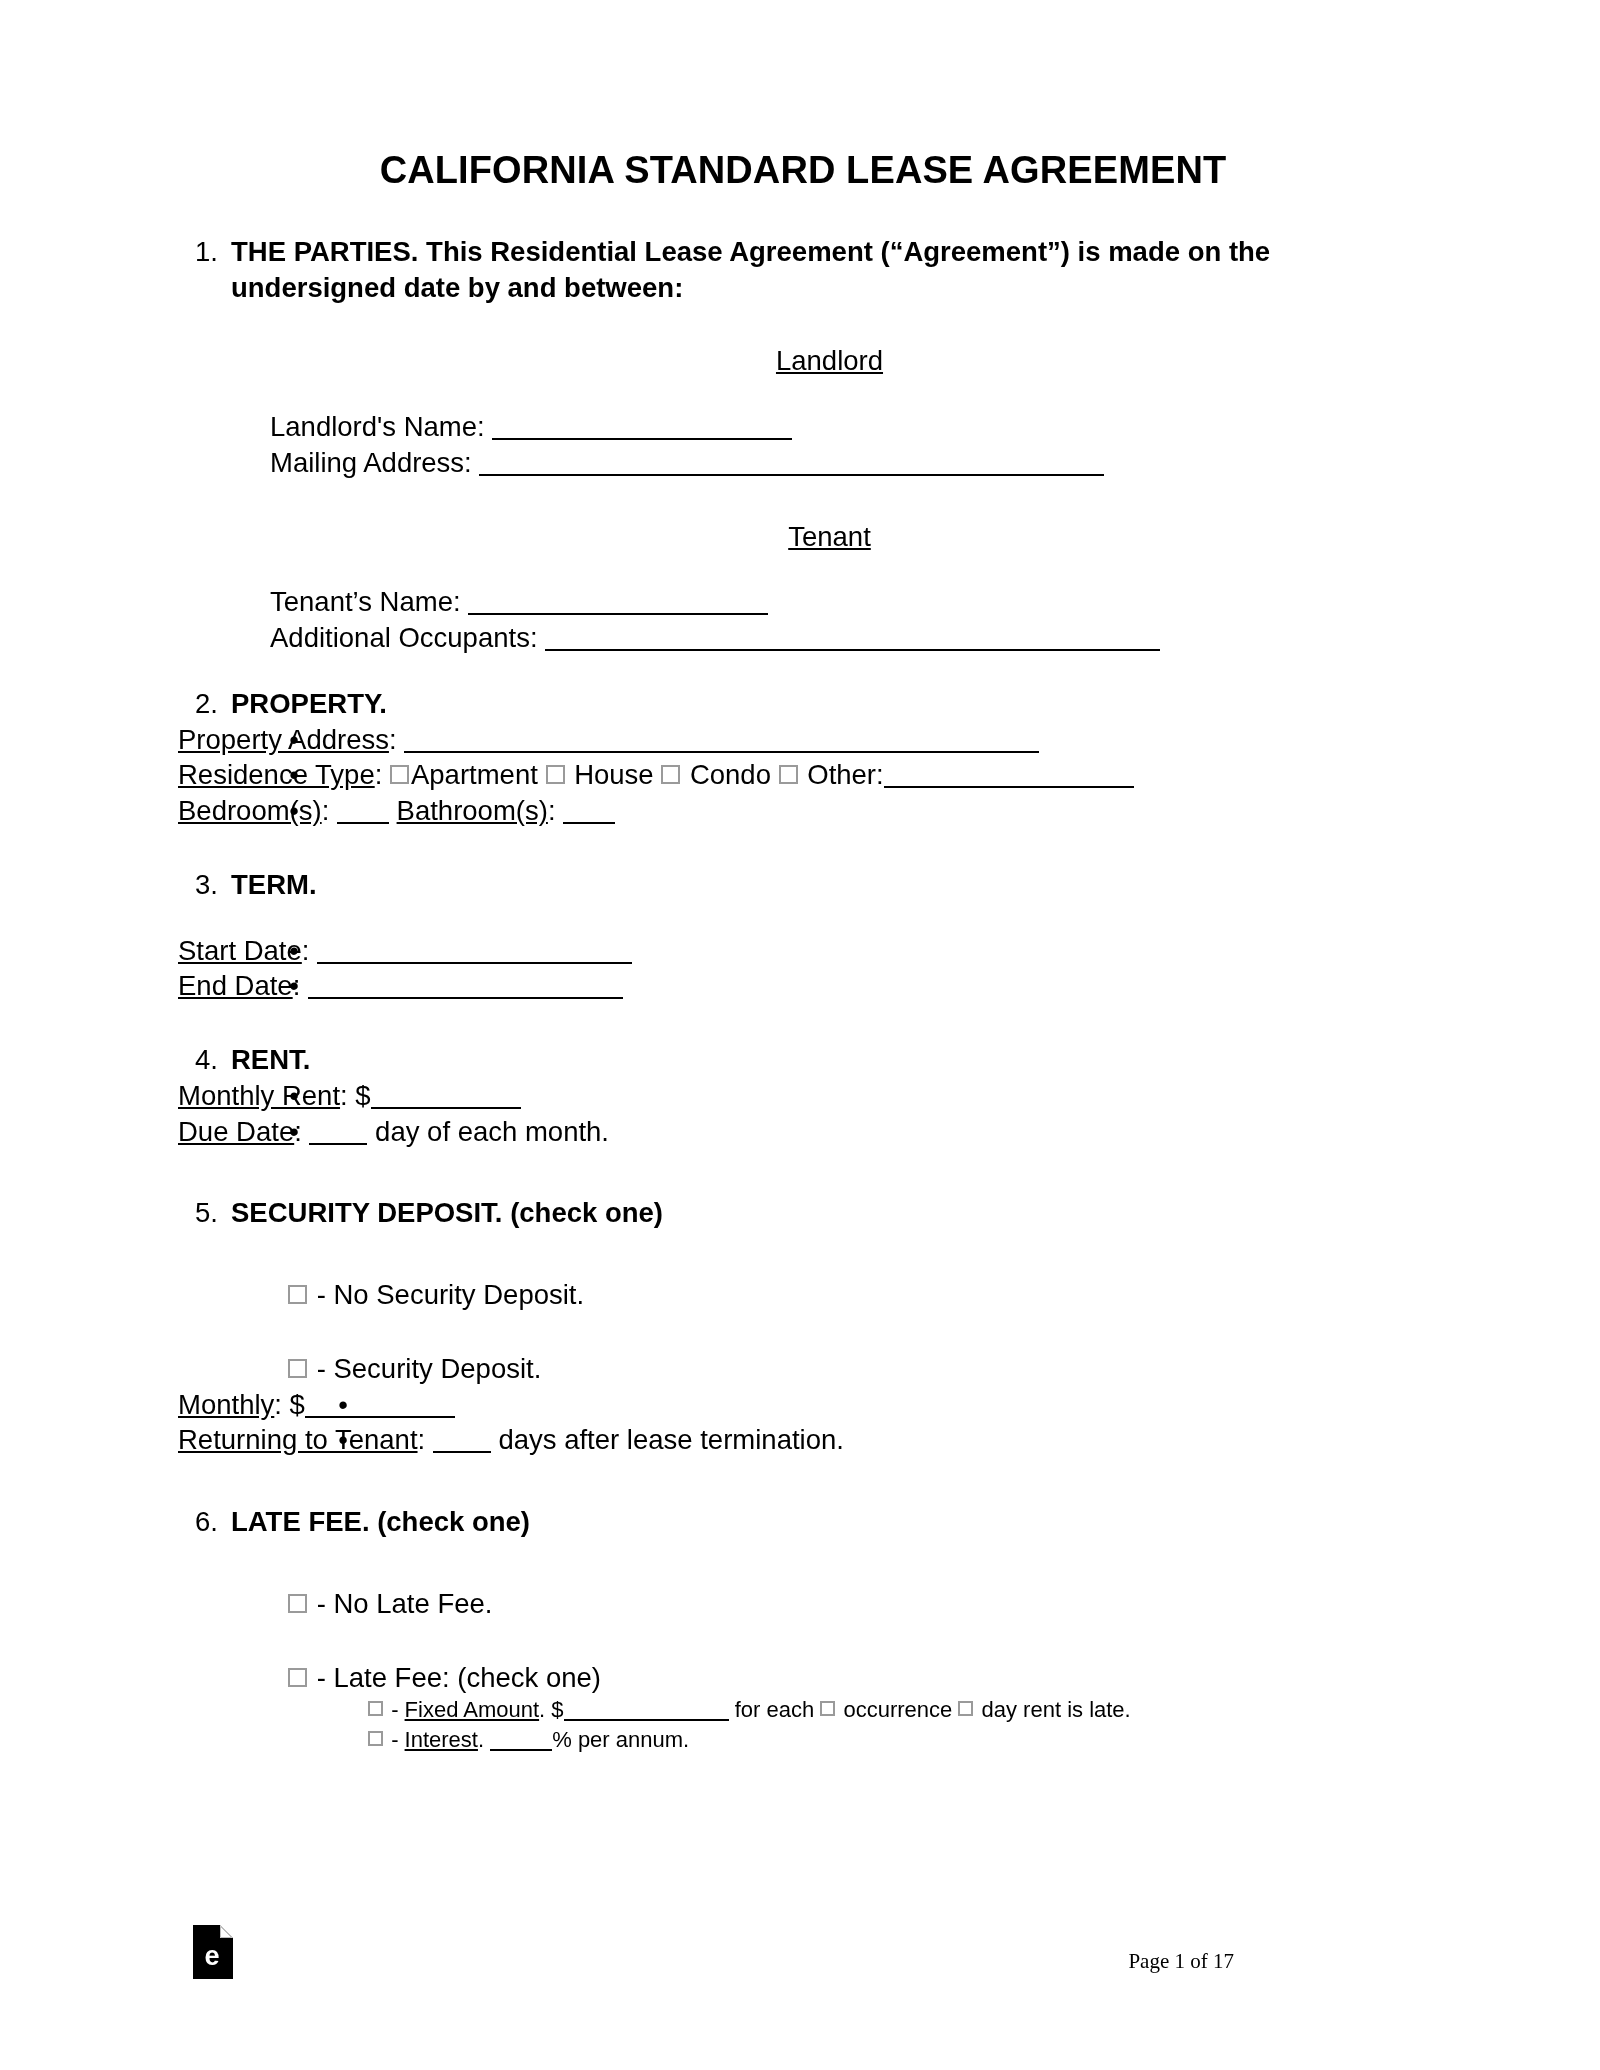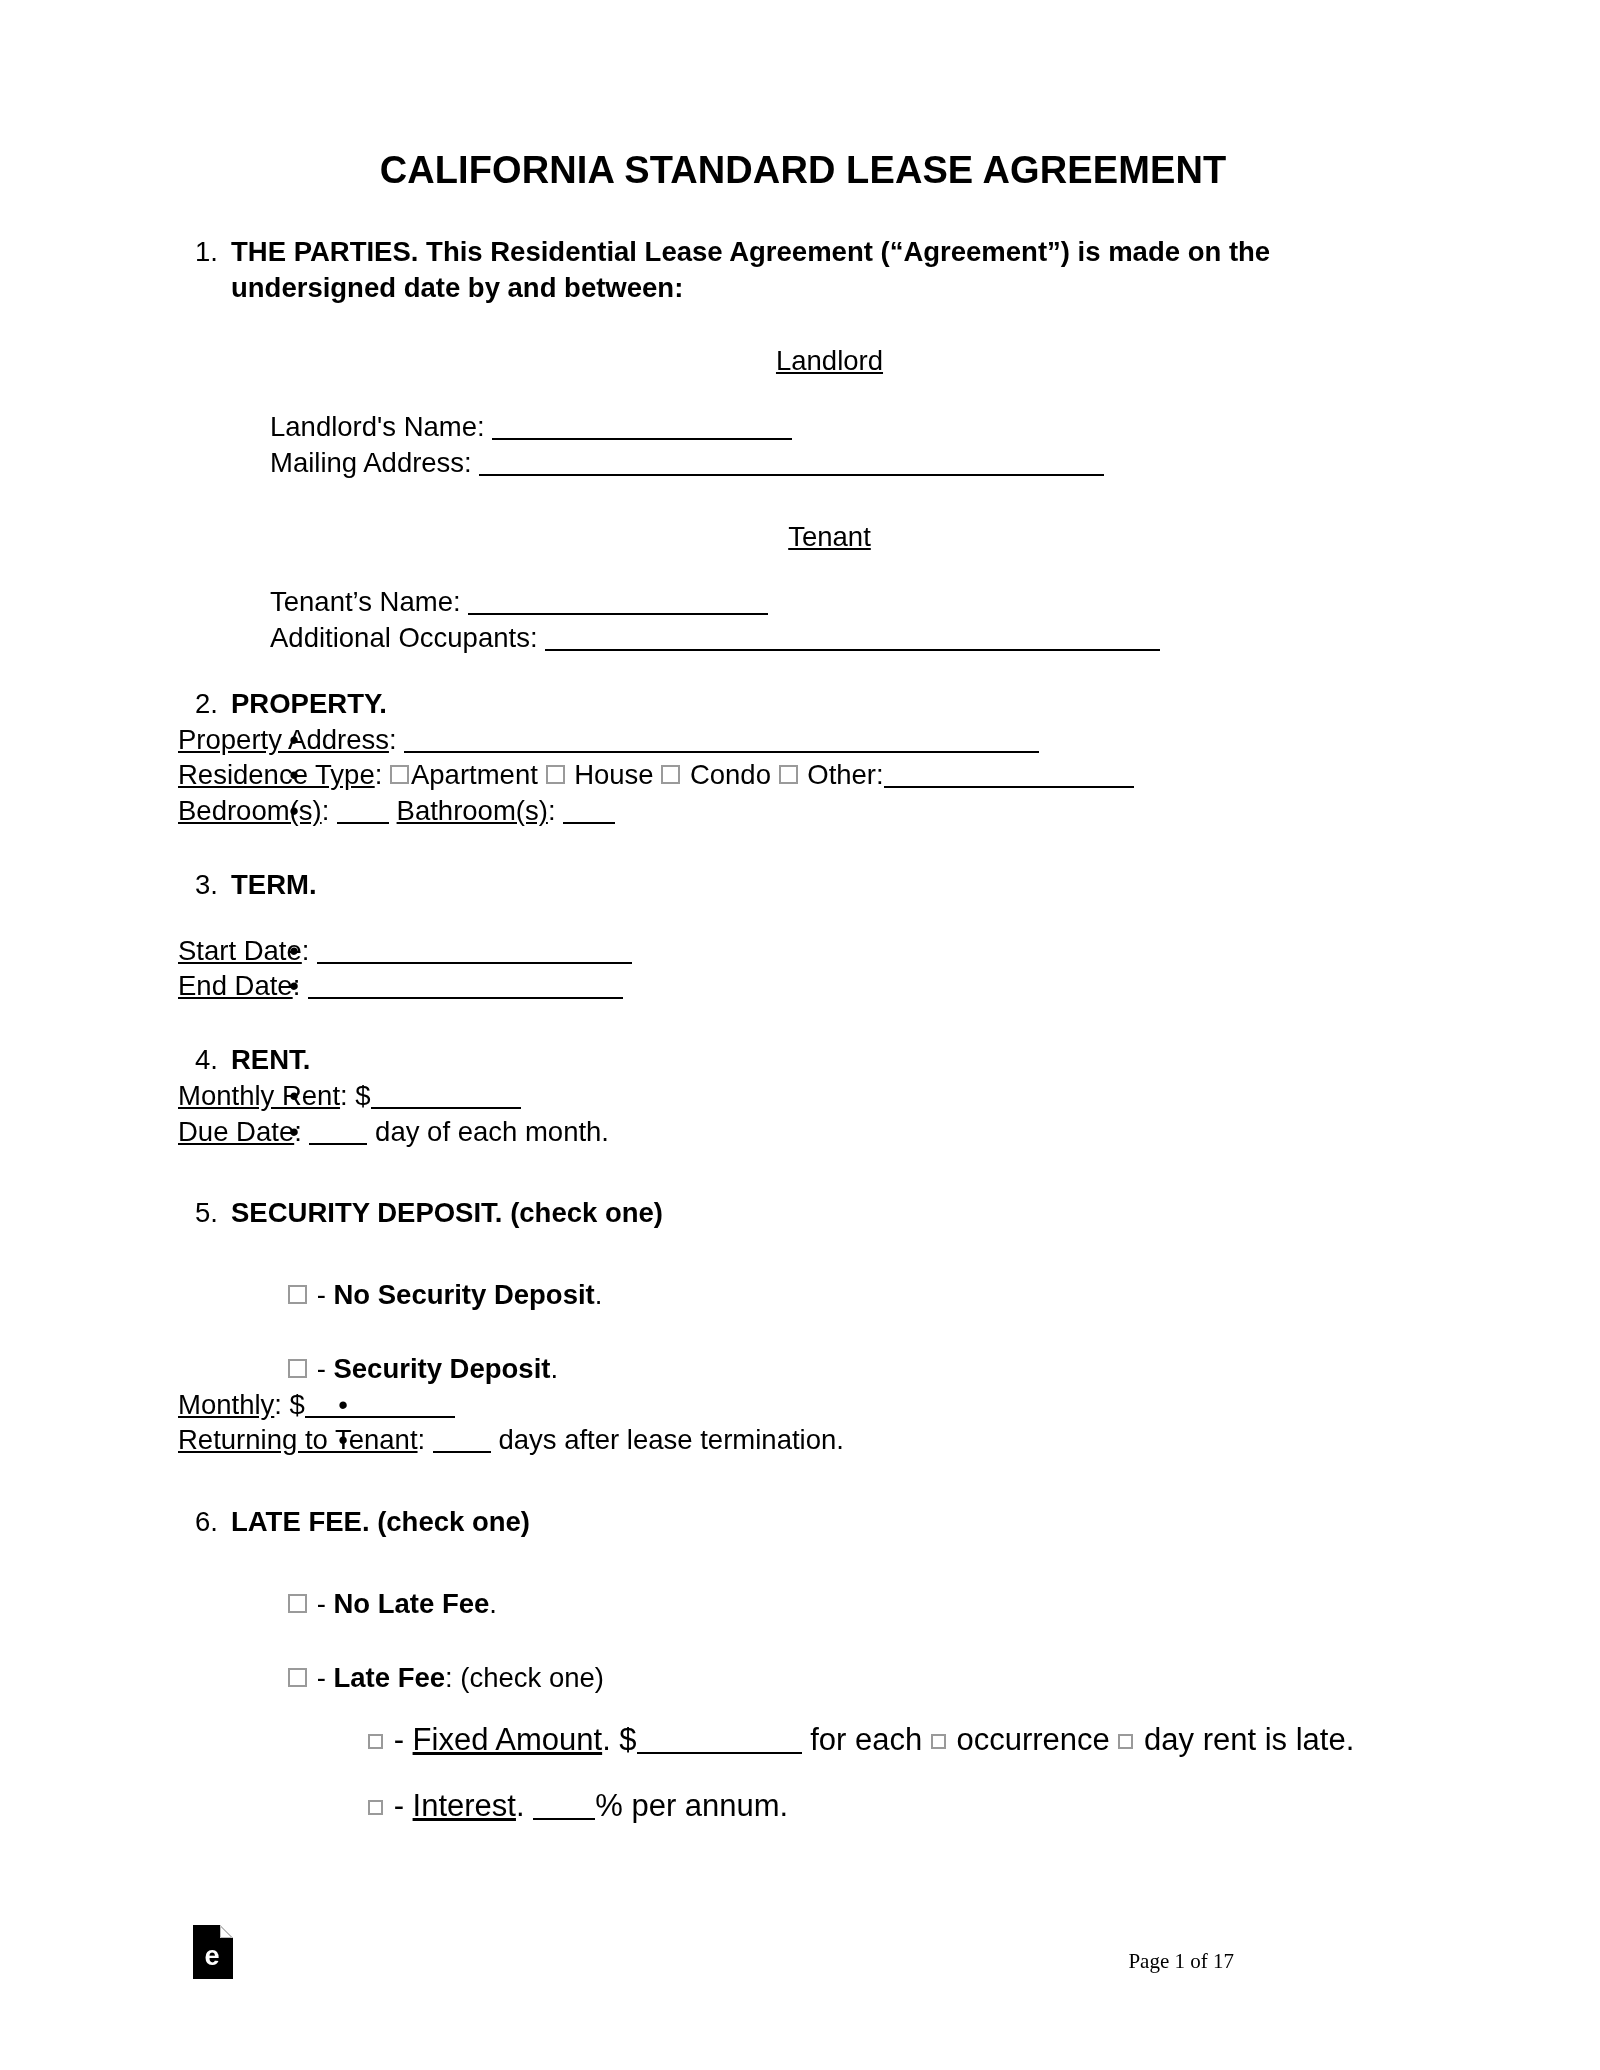--- a/index.html
+++ b/index.html
@@ -144,26 +144,25 @@
     vertical-align: 1px;
   }
 
   
   .opt {
     font-size: 27.5px;
     line-height: 1.30;
     padding-left: 110px;
   }
   .opt-sub {
-    font-size: 31px;
+    font-size: 22px;
     line-height: 1.30;
     padding-left: 190px;
-    margin-top: 25px;
-  }
-  .opt b { font-weight: bold; text-align: center; }
+  }
+  .opt b { font-weight: normal; text-align: center; }
 
   
   .footer {
     position: absolute;
     left: 178px;
     right: 178px;
     top: 1905px;
     height: 110px;
   }
   .logo {

